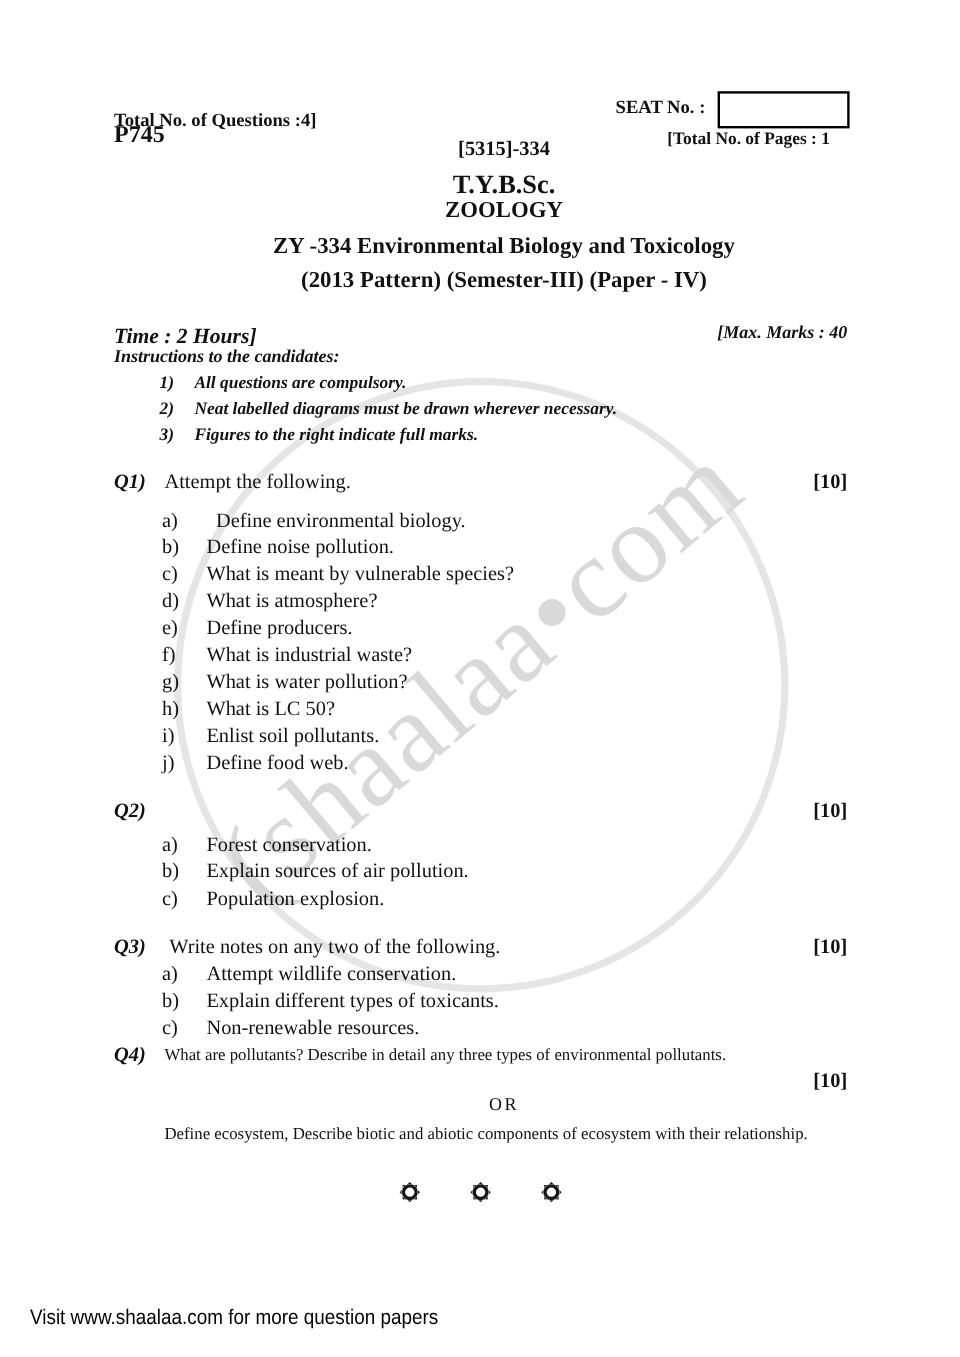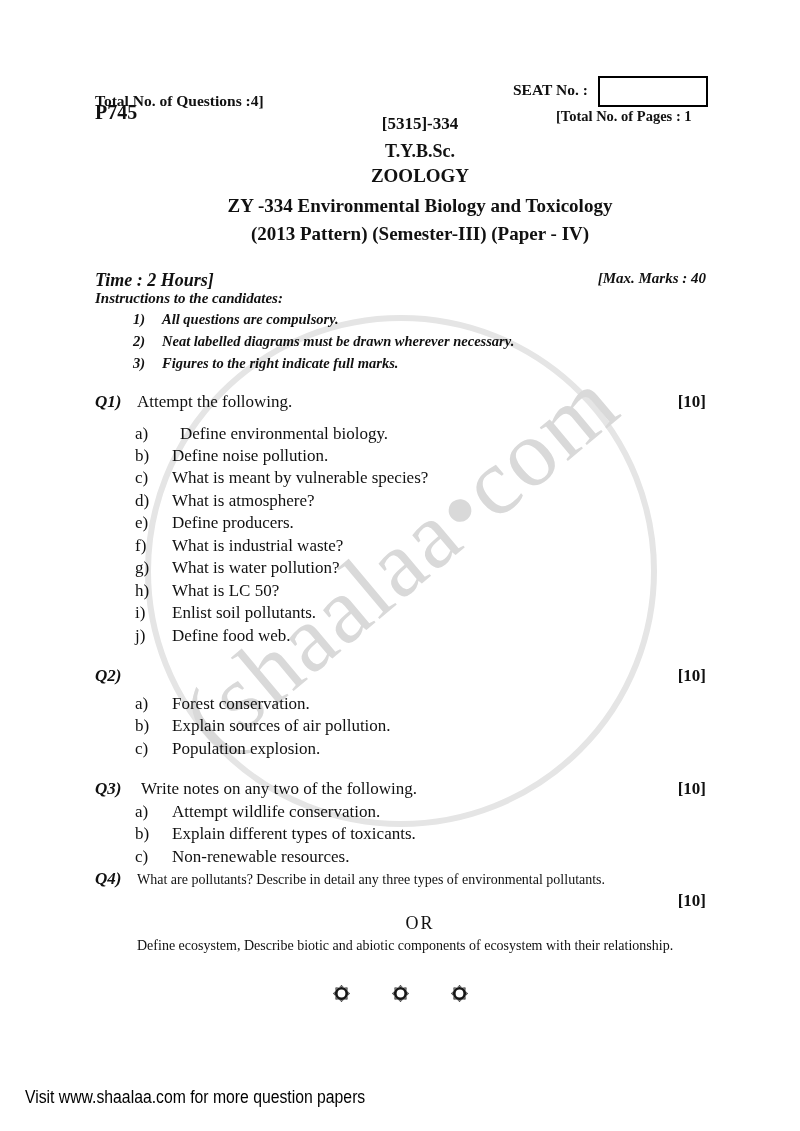--- a/index.html
+++ b/index.html
@@ -77,21 +77,21 @@
 
   <div id="content">
 
     <span class="abs b h-small" style="left:95px;top:92px;">Total No. of Questions :4]</span>
     <span class="abs b h-small" style="left:513px;top:81px;">SEAT No. :</span>
     <div id="seat-box"></div>
     <span class="abs b" style="left:95px;top:101px;font-size:20px;">P745</span>
     <div class="abs b center" style="top:114px;font-size:17px;">[5315]-334</div>
     <span class="abs b" style="left:556px;top:108px;font-size:14.5px;">[Total No. of Pages : 1</span>
 
-    <div class="abs b center" style="top:141px;font-size:18px;">T.Y.B.Sc.</div>
+    <div class="abs b center" style="top:141px;font-size:22px;">T.Y.B.Sc.</div>
     <div class="abs b center" style="top:165px;font-size:19px;">ZOOLOGY</div>
     <div class="abs b center" style="top:195px;font-size:19px;">ZY -334 Environmental Biology and Toxicology</div>
     <div class="abs b center" style="top:223px;font-size:19px;">(2013 Pattern) (Semester-III) (Paper - IV)</div>
 
     <span class="abs bi" style="left:95px;top:270px;font-size:18px;">Time : 2 Hours]</span>
     <span class="abs bi" style="right:94px;top:270px;font-size:15px;">[Max. Marks : 40</span>
 
     <span class="abs bi" style="left:95px;top:290px;font-size:15px;">Instructions to the candidates:</span>
     <div class="row" style="top:311px;">
       <span class="ins-num">1)</span>
@@ -184,21 +184,21 @@
     </div>
     <div class="row" style="top:847px;">
       <span class="sub-letter">c)</span>
       <span class="sub-text">Non-renewable resources.</span>
     </div>
 
     <span class="qlabel abs" style="top:869px;">Q4)</span>
     <div class="para" style="top:869px;">What are pollutants? Describe in detail any three types of environmental pollutants.</div>
     <span class="qmarks abs" style="top:891px;">[10]</span>
 
-    <div class="abs center" style="top:913px;font-size:18px;letter-spacing:2px;">OR</div>
+    <div class="abs center" style="top:913px;font-size:15px;letter-spacing:2px;">OR</div>
 
     <div class="para" style="top:935px;">Define ecosystem, Describe biotic and abiotic components of ecosystem with their relationship.</div>
 
     <div id="ornament-row">
       <svg width="21" height="21" viewBox="0 0 20 20">
         <rect x="4.3" y="4.3" width="11.4" height="11.4" fill="#161616"></rect>
         <rect x="4.3" y="4.3" width="11.4" height="11.4" fill="#161616" transform="rotate(45 10 10)"></rect>
         <circle cx="10" cy="10" r="6.6" fill="#ffffff"></circle>
         <circle cx="10" cy="10" r="5" fill="#ffffff" stroke="#161616" stroke-width="2.6"></circle>
       </svg>

